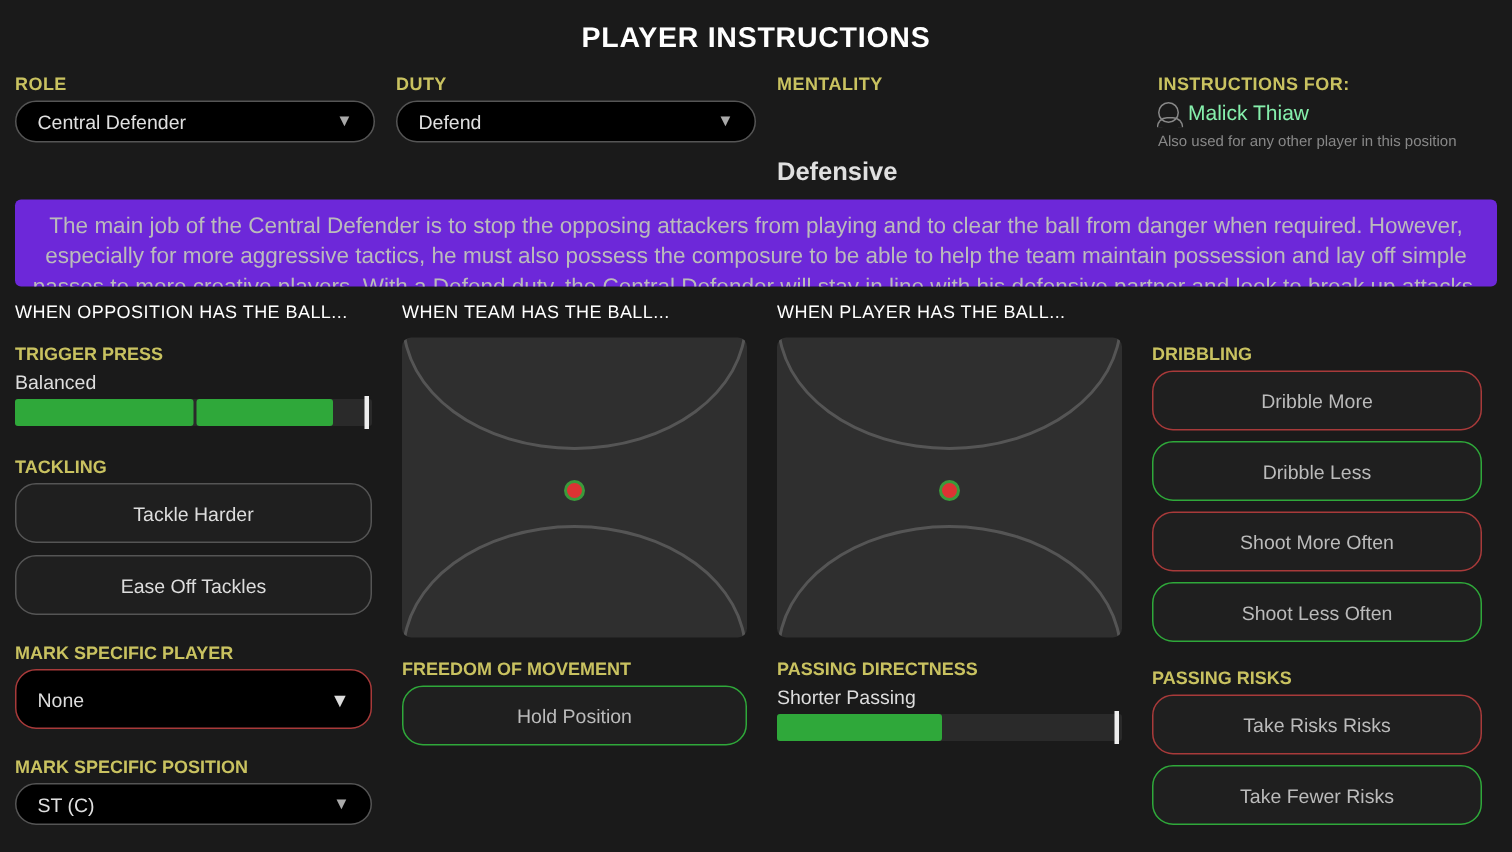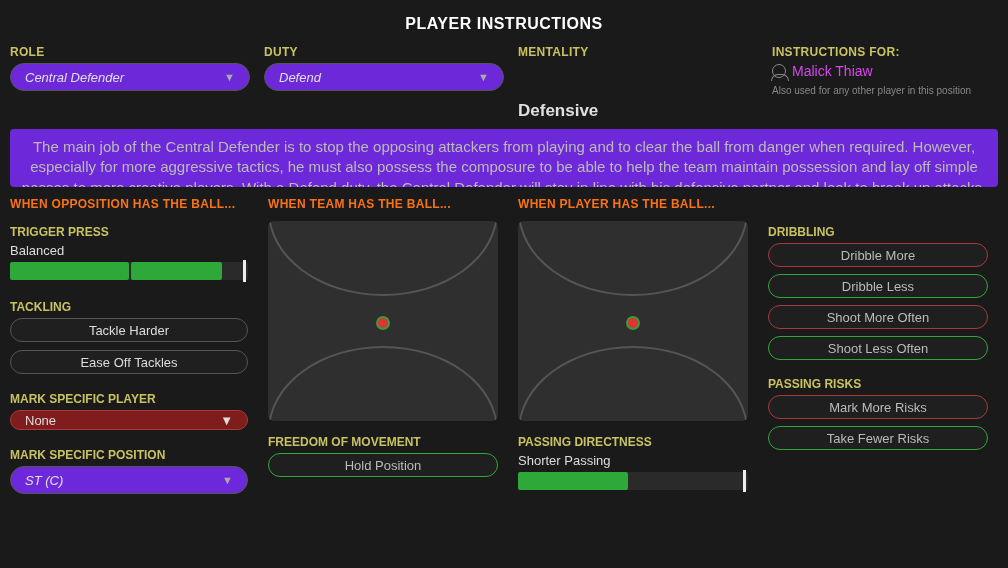--- a/index.html
+++ b/index.html
@@ -9,70 +9,69 @@
     font-family: -apple-system, BlinkMacSystemFont, "Segoe UI", Arial, sans-serif;
     font-size: 13px;
     width: 1008px;
     height: 568px;
     overflow: hidden;
   }
   .page-title {
     text-align: center;
     color: #fff;
     font-weight: 700;
-    font-size: 16px;
+    font-size: 19px;
     padding: 15px 0 12px;
     letter-spacing: 0.5px;
   }
   .header-row {
     display: flex;
     padding: 0 10px 8px;
     gap: 14px;
   }
   .header-col { display: flex; flex-direction: column; gap: 4px; }
   .col-role { width: 240px; }
   .col-duty { width: 240px; }
   .col-mentality { width: 240px; }
   .col-instr { flex: 1; }
   .hdr-label {
     color: #c9c260;
     font-size: 12px;
     font-weight: 600;
     letter-spacing: 0.3px;
   }
   .dropdown {
-    background: #6d28d9;
+    background: #000000;
     border: 1px solid #555;
     border-radius: 14px;
     padding: 5px 14px;
     color: #e0e0e0;
     font-size: 13px;
     display: flex;
     justify-content: space-between;
     align-items: center;
     cursor: pointer;
     height: 28px;
-    font-style: italic;
   }
   .dropdown .chevron {
     font-size: 11px;
     color: #aaa;
   }
   .mentality-val {
     color: #e0e0e0;
     font-size: 17px;
     font-weight: 600;
     padding-top: 2px;
     margin-top: 36px;
   }
   .player-line {
     display: flex;
     align-items: center;
     gap: 6px;
-    color: #d946ef;
+    color: #86efac;
     font-size: 14px;
   }
   .player-line .icon {
     width: 14px; height: 14px;
     border: 1.5px solid #888;
     border-radius: 50%;
     position: relative;
     display: inline-block;
   }
   .player-line .icon::after {
@@ -105,23 +104,23 @@
     display: flex;
     padding: 0 10px;
     gap: 20px;
   }
   .col { display: flex; flex-direction: column; }
   .col-1 { width: 238px; }
   .col-2 { width: 230px; }
   .col-3 { width: 230px; }
   .col-4 { width: 220px; }
   .section-header {
-    color: #f97316;
+    color: #ffffff;
     font-size: 12px;
-    font-weight: 700;
+    font-weight: 400;
     letter-spacing: 0.3px;
     padding: 4px 0 6px;
   }
   .sub-label {
     color: #c9c260;
     font-size: 12px;
     font-weight: 600;
     margin-top: 10px;
     margin-bottom: 4px;
   }
@@ -154,37 +153,37 @@
   .pill-btn {
     background: #1f1f1f;
     border: 1px solid #555;
     border-radius: 14px;
     color: #ddd;
     text-align: center;
     padding: 5px 0;
     font-size: 13px;
     margin-bottom: 8px;
     cursor: pointer;
-    height: 24px;
+    height: 40px;
     display: flex;
     align-items: center;
     justify-content: center;
   }
   .pill-btn.red { border-color: #a83a3a; color: #bbb; }
   .pill-btn.green { border-color: #2fa83a; color: #bbb; }
   .dd-red {
-    background: #7f1d1d;
+    background: #000000;
     border: 1px solid #a83a3a;
     border-radius: 14px;
     padding: 5px 14px;
     color: #ddd;
     display: flex;
     justify-content: space-between;
     align-items: center;
-    height: 20px;
+    height: 40px;
     cursor: pointer;
     margin-bottom: 8px;
   }
   .pitch {
     background: #2f2f2f;
     border-radius: 6px;
     width: 230px;
     height: 200px;
     position: relative;
     overflow: hidden;
@@ -314,16 +313,16 @@
   <div class="col col-4">
     <div class="section-header">&nbsp;</div>
     <div class="sub-label first">DRIBBLING</div>
     <div class="pill-btn red">Dribble More</div>
     <div class="pill-btn green">Dribble Less</div>
 
     <div class="pill-btn red">Shoot More Often</div>
     <div class="pill-btn green">Shoot Less Often</div>
 
     <div class="sub-label">PASSING RISKS</div>
-    <div class="pill-btn red">Mark More Risks</div>
+    <div class="pill-btn red">Take Risks Risks</div>
     <div class="pill-btn green">Take Fewer Risks</div>
   </div>
 </div>
 
 </body></html>

